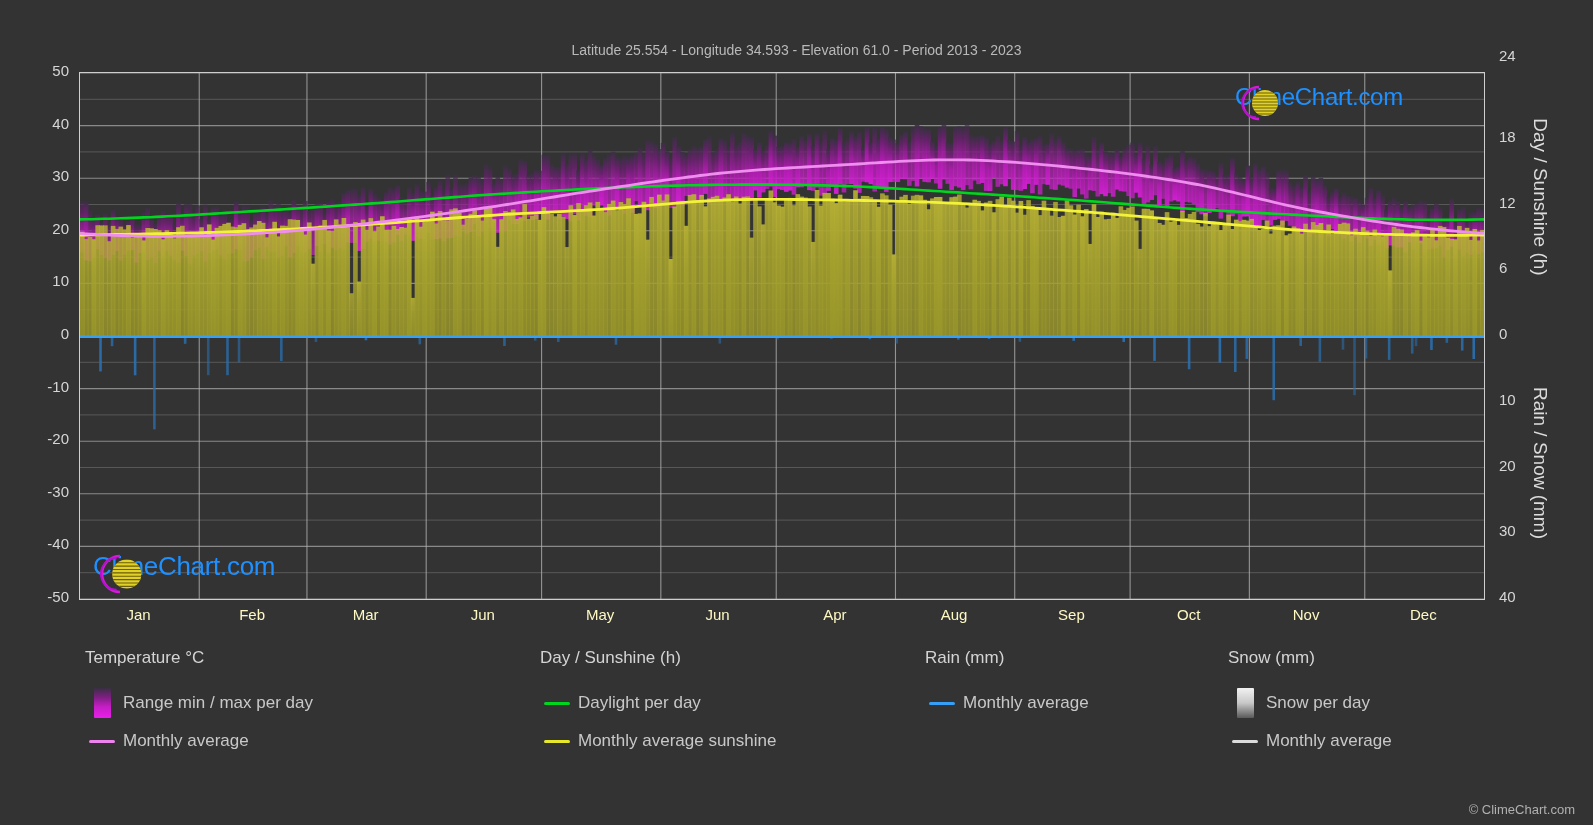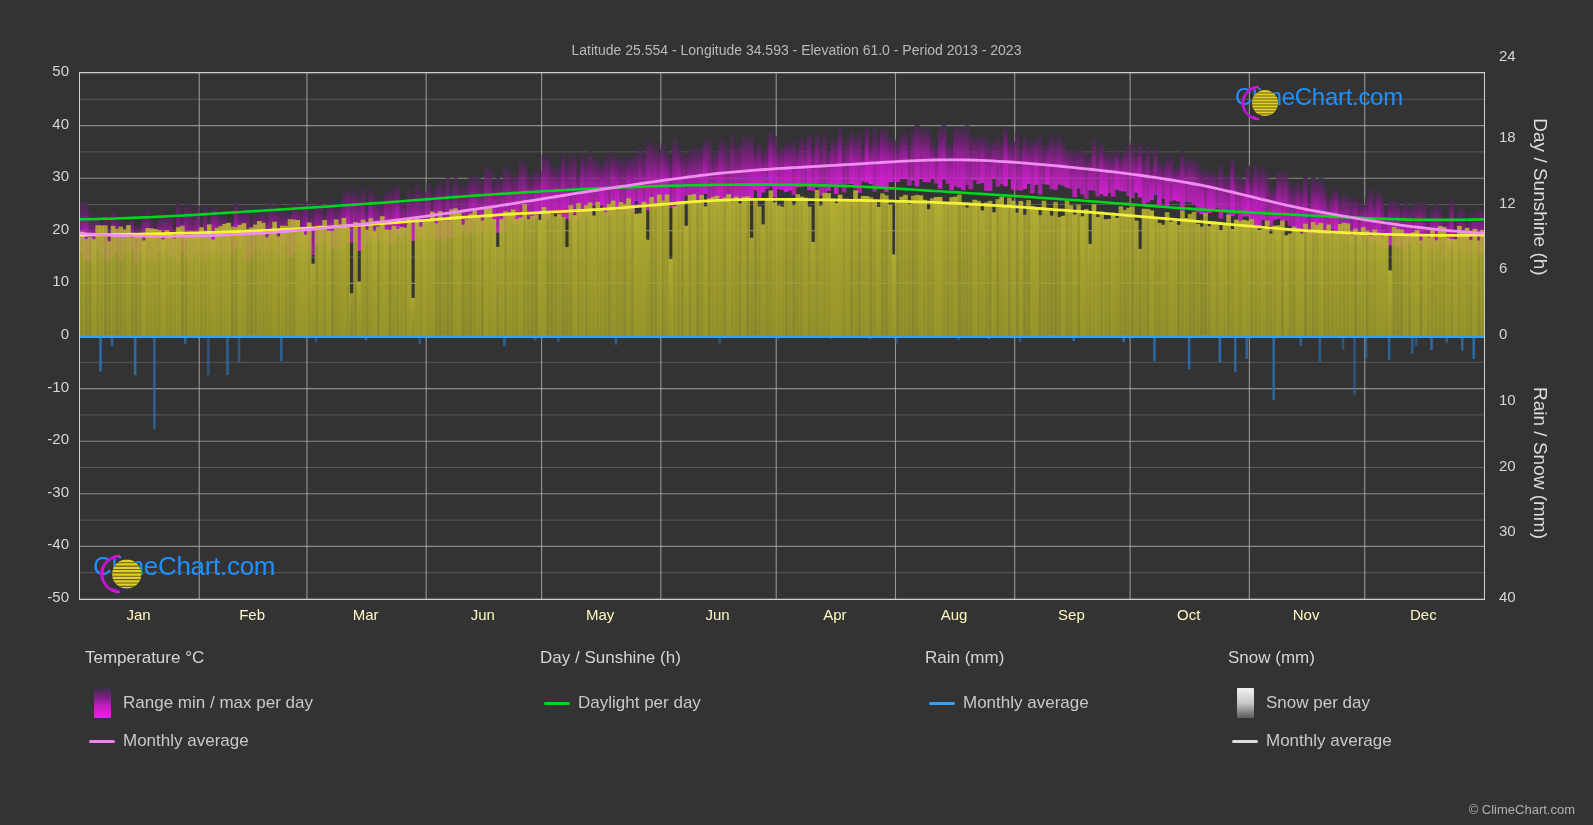--- a/index.html
+++ b/index.html
@@ -1040,20 +1040,26 @@
         </div>
       </div>
       <div class="lg-col" style="left: 540px;">
         <div class="lg-head">Day / Sunshine (h)</div>
         <div class="lg-row">
           <span class="lg-key">
             <span class="sw-line" style="background: rgb(0, 214, 30);"></span>
           </span>
           <span class="lg-txt">Daylight per day</span>
         </div>
+        <div class="lg-row">
+          <span class="lg-key">
+            <span class="sw-line" style="background: rgb(232, 232, 42);"></span>
+          </span>
+          <span class="lg-txt">Monthly average sunshine</span>
+        </div>
       </div>
       <div class="lg-col" style="left: 925px;">
         <div class="lg-head">Rain (mm)</div>
         <div class="lg-row">
           <span class="lg-key">
             <span class="sw-line" style="background: rgb(53, 160, 245);"></span>
           </span>
           <span class="lg-txt">Monthly average</span>
         </div>
       </div>

